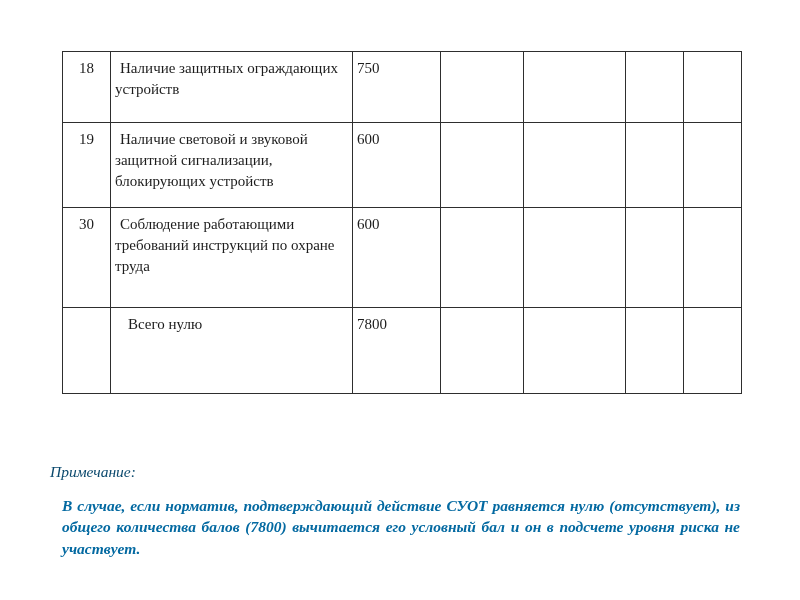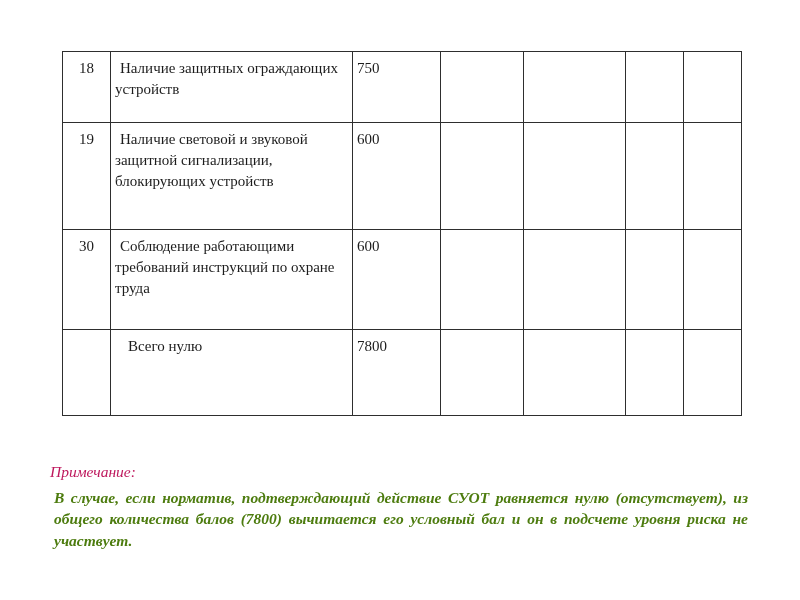--- a/index.html
+++ b/index.html
@@ -26,43 +26,43 @@
     font-size: 15px;
     line-height: 21px;
     padding: 6px 4px;
     overflow: hidden;
   }
   td.num-cell { text-align: center; padding-top: 7px; margin-left: 16px; }
   td.desc-cell { padding-left: 7px; padding-right: 8px; text-indent: 5px; }
   td.desc-cell.total-label { text-indent: 13px; }
   td.val-cell { text-align: left; padding-top: 7px; }
   tr.r1 { height: 71px; }
-  tr.r2 { height: 107px; }
+  tr.r2 { height: 85px; }
   tr.r3 { height: 100px; }
   tr.r4 { height: 86px; }
   .note {
     position: absolute;
     left: 50px;
     top: 461px;
     width: 702px;
     font-style: italic;
     font-size: 15.5px;
     line-height: 21.5px;
   }
   .note-label {
-    color: #be185d;
+    color: #0c4a6e;
     font-weight: normal;
     margin: 0 0 1px 0;
   }
   .note-body {
     font-weight: bold;
-    color: #4d7c0f;
+    color: #0369a1;
     text-align: justify;
     text-align-last: left;
-    margin: 4px;
+    margin: 12px;
   }
 </style>
 </head>
 <body>
 
 <div class="page">
 
   <table class="score-table">
     <colgroup>
       <col style="width:48px">

